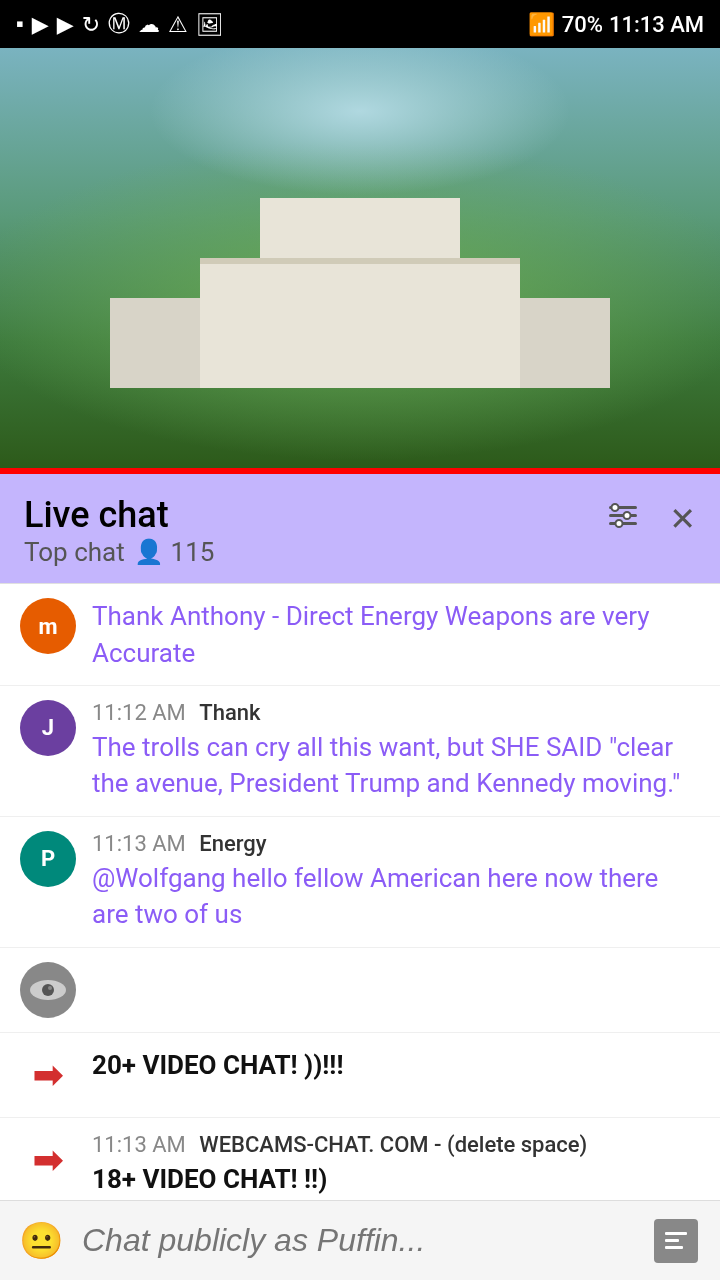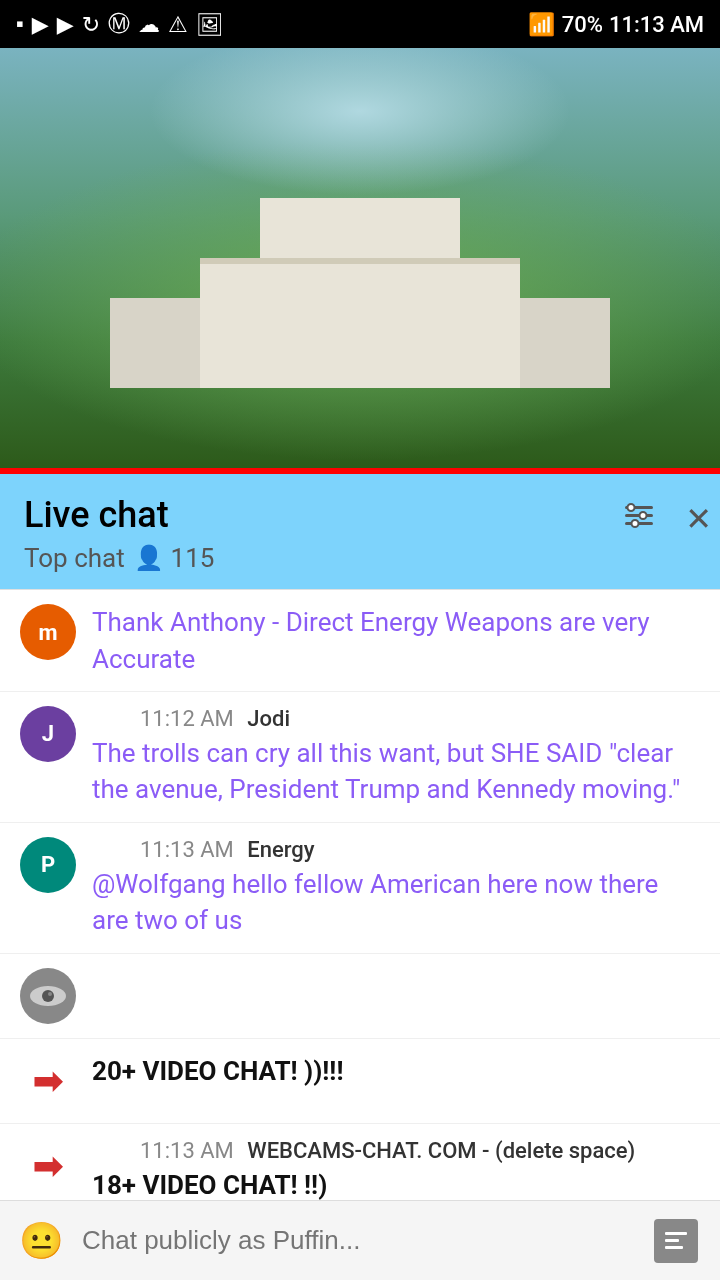--- a/index.html
+++ b/index.html
@@ -99,39 +99,38 @@
     }
     .red-bar {
       width: 720px;
       height: 6px;
       background: #ff0000;
     }
 
     
     .chat-header {
       width: 720px;
-      padding: 20px 8px 16px 24px;
-      background: #7dd3fc;
+      padding: 20px 24px 16px 24px;
+      background: #c4b5fd;
       display: flex;
       align-items: flex-start;
       justify-content: space-between;
       border-bottom: 1px solid #e0e0e0;
     }
     .chat-header-left {}
     .live-chat-title {
       font-size: 36px;
       font-weight: 500;
       color: #000;
       line-height: 1.2;
     }
     .chat-sub {
       display: flex;
       align-items: flex-start;
       gap: 10px;
-      margin-top: 6px;
     }
     .top-chat-label {
       font-size: 26px;
       color: #555;
     }
     .viewer-count {
       display: flex;
       align-items: center;
       gap: 6px;
       font-size: 26px;
@@ -192,21 +191,21 @@
     }
 
     .msg-content {
       flex: 1;
     }
     .msg-meta {
       font-size: 22px;
       color: #888;
       margin-bottom: 4px;
     }
-    .msg-meta .time { margin-right: 8px; margin-left: 48px; }
+    .msg-meta .time { margin-right: 8px; }
     .msg-meta .username {
       color: #333;
       font-weight: 500;
       margin-right: 4px;
     }
     .msg-text {
       font-size: 26px;
       color: #8b5cf6;
       line-height: 1.4;
     }
@@ -234,25 +233,26 @@
       height: 52px;
       display: flex;
       align-items: center;
       justify-content: center;
       font-size: 36px;
       color: #666;
       cursor: pointer;
     }
     .chat-text-input {
       flex: 1;
-      font-size: 26px;
+      font-size: 32px;
       color: #aaa;
       background: transparent;
       border: none;
       outline: none;
+      font-style: italic;
     }
     .send-btn {
       width: 56px;
       height: 56px;
       display: flex;
       align-items: center;
       justify-content: center;
       cursor: pointer;
     }
     .send-icon {
@@ -337,21 +337,21 @@
       <div class="msg-text">Thank Anthony - Direct Energy Weapons are very Accurate</div>
     </div>
   </div>
     <div class="chat-message">
     <div class="avatar avatar-purple">
         <span style="font-size:22px;font-weight:bold;">J</span>
       </div>
     <div class="msg-content">
       <div class="msg-meta">
       <span class="time">11:12 AM</span>
-      <span class="username">Jodi</span>
+      <span class="username">Thank</span>
     </div>
       <div class="msg-text">The trolls can cry all this want, but SHE SAID "clear the avenue, President Trump and Kennedy moving."</div>
     </div>
   </div>
     <div class="chat-message">
     <div class="avatar avatar-teal">
         <span style="font-size:22px;font-weight:bold;">P</span>
       </div>
     <div class="msg-content">
       <div class="msg-meta">

